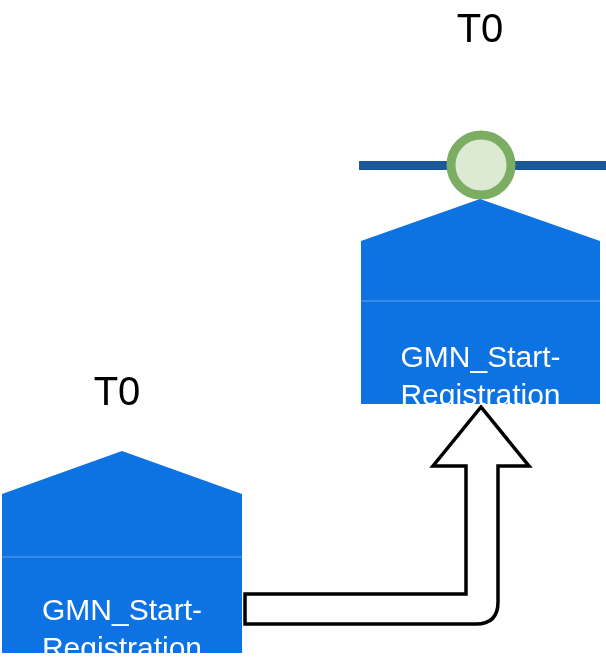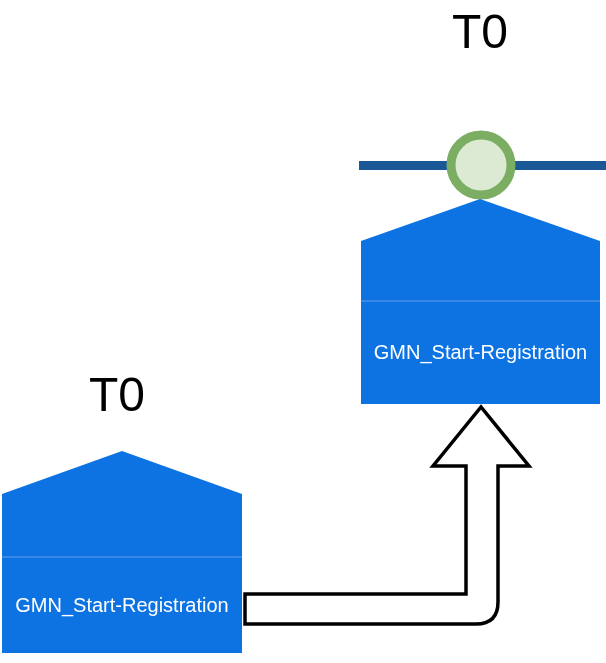--- a/index.html
+++ b/index.html
@@ -38,36 +38,37 @@
   .arrow {
     fill: var(--arrow-fill, #ffffff);
     stroke: var(--arrow-stroke, #000000);
     stroke-width: 3.5px;
     stroke-linejoin: miter;
   }
   .t0 {
     position: absolute;
     width: 100px;
     text-align: center;
-    font-size: 48px;
+    font-size: 40px;
     line-height: 1;
     color: var(--label-text, #000000);
     white-space: nowrap;
   }
   .t0-top  { left: 430px; top: 8px; }
   .t0-left { left: 67px;  top: 371px; }
   .node-label {
     position: absolute;
     display: flex;
     align-items: center;
     justify-content: center;
     text-align: center;
-    font-size: 20px;
+    font-size: 30px;
     line-height: 38px;
     color: var(--node-text, #ffffff);
+    margin-top: 24px;
   }
   .node-label-target { left: 361px; top: 300px; width: 239px; height: 104px; }
   .node-label-source { left: 2px;   top: 557px; width: 240px; height: 96px; }
 </style>
 </head>
 <body>
 
 <div class="canvas">
 
   <svg width="606" height="663" viewBox="0 0 606 663">

